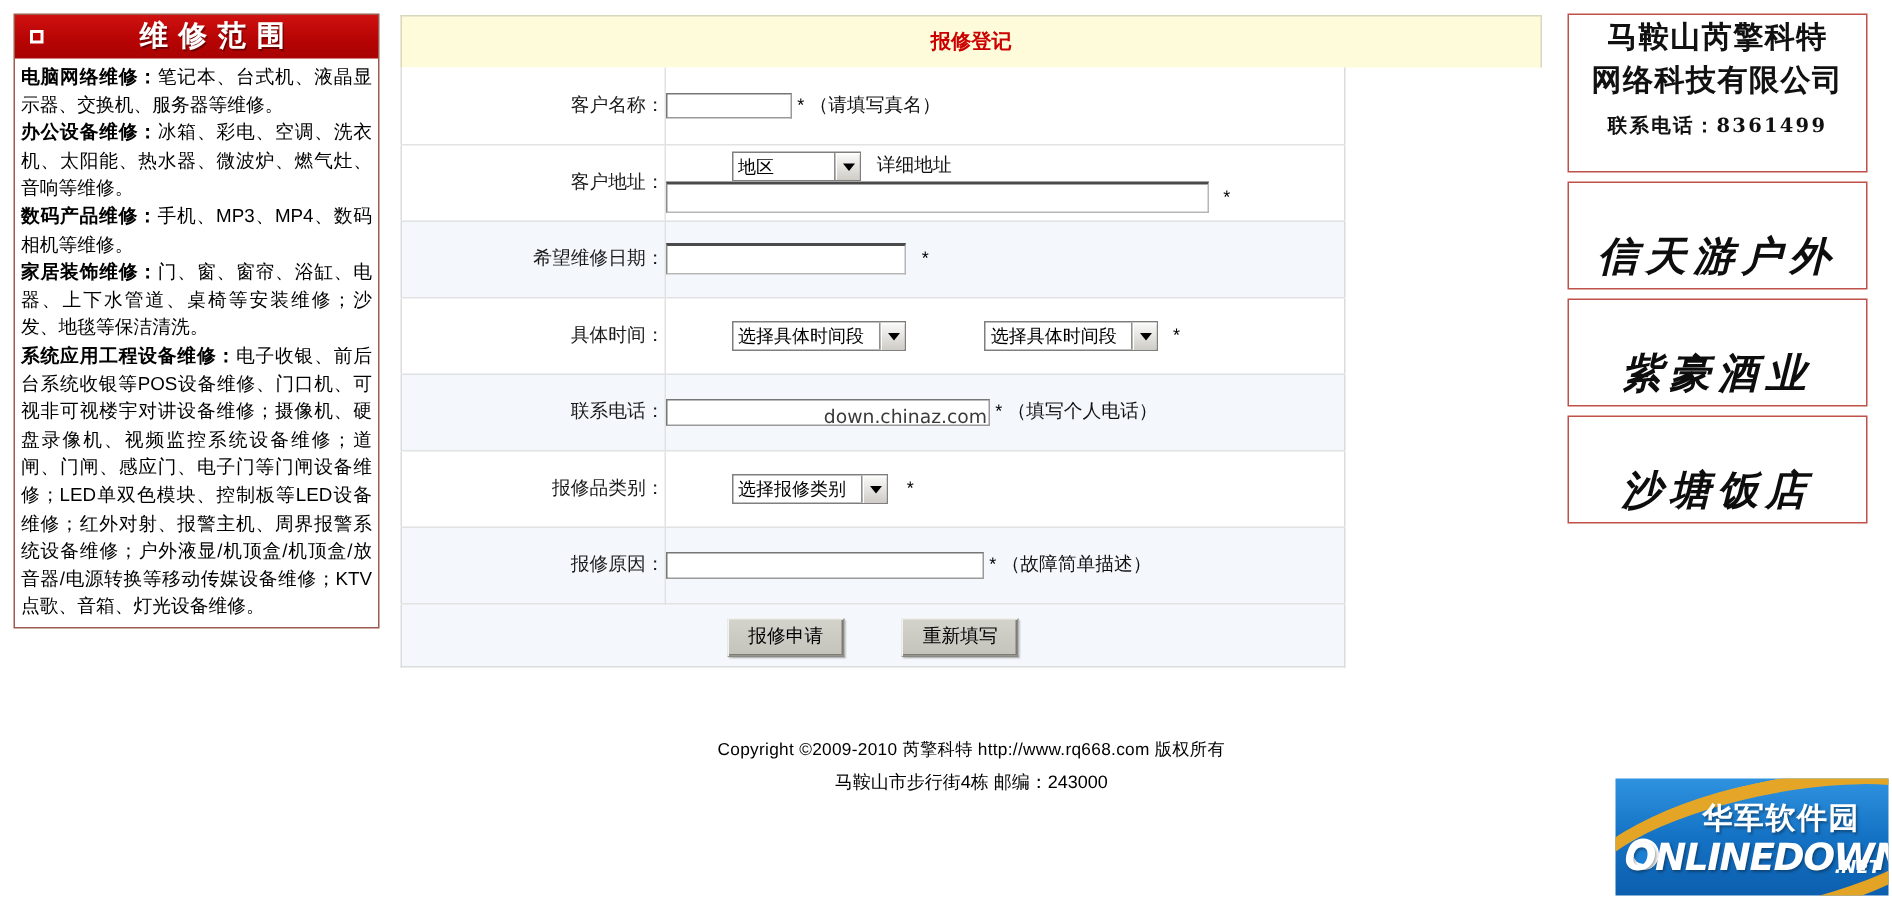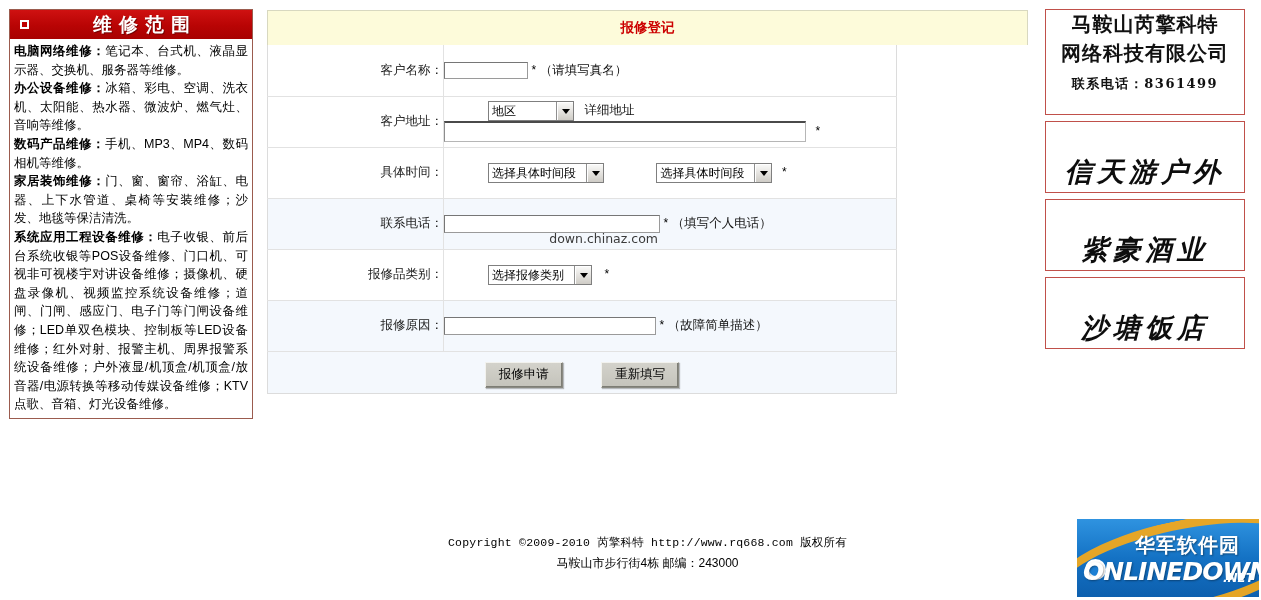--- a/index.html
+++ b/index.html
@@ -223,24 +223,23 @@
     position: absolute;
     left: 267px;
     top: 490px;
     width: 761px;
     text-align: center;
     font-size: 12px;
     line-height: 21px;
     color: #000000;
   }
   #footer .line1 {
-    font-family: Liberation Mono, monospace;
+    font-family: Liberation Sans, sans-serif;
     font-size: 11.5px;
     letter-spacing: .2px;
-    margin-top: 42px;
   }
   #footer .line2 { font-size: 12px; }
 
   
   #right-ads {
     position: absolute;
     left: 1045px;
     top: 9px;
     width: 200px;
   }
@@ -391,20 +390,27 @@
               </select>
               <span class="arrowbox"></span>
               <span class="arrow"></span>
             </span>
             <span class="hint" style="margin:0 5px 0 7px;">详细地址</span>
             <input class="txt dark" style="width: 362px; height: 21px;" value="">
             <span class="star" style="margin-left:6px;">*</span>
           </td>
         </tr>
 
+        <tr class="alt">
+          <td class="lbl">希望维修日期：</td>
+          <td class="fld">
+            <input class="txt dark" style="width: 160px; height: 21px;" value="">
+            <span class="star" style="margin-left:7px;">*</span>
+          </td>
+        </tr>
 
         <tr class="norm">
           <td class="lbl">具体时间：</td>
           <td class="fld">
             <span class="selwrap">
               <select class="sel" style="width:116px;">
                 <option>选择具体时间段</option>
               </select>
               <span class="arrowbox"></span>
               <span class="arrow"></span>
@@ -418,21 +424,21 @@
             </span>
             <span class="star" style="margin-left:6px;">*</span>
           </td>
         </tr>
 
         <tr class="alt">
           <td class="lbl">联系电话：</td>
           <td class="fld">
             <span style="position:relative;display:inline-block;vertical-align:middle;">
               <input class="txt" style="width: 216px; height: 18px;" value="">
-              <span class="wm" style="right:2px;top:16px;">down.chinaz.com</span>
+              <span class="wm" style="right:2px;top:4px;">down.chinaz.com</span>
             </span>
             <span class="star">*</span>
             <span class="hint">（填写个人电话）</span>
           </td>
         </tr>
 
         <tr class="norm">
           <td class="lbl">报修品类别：</td>
           <td class="fld">
             <span class="selwrap">

